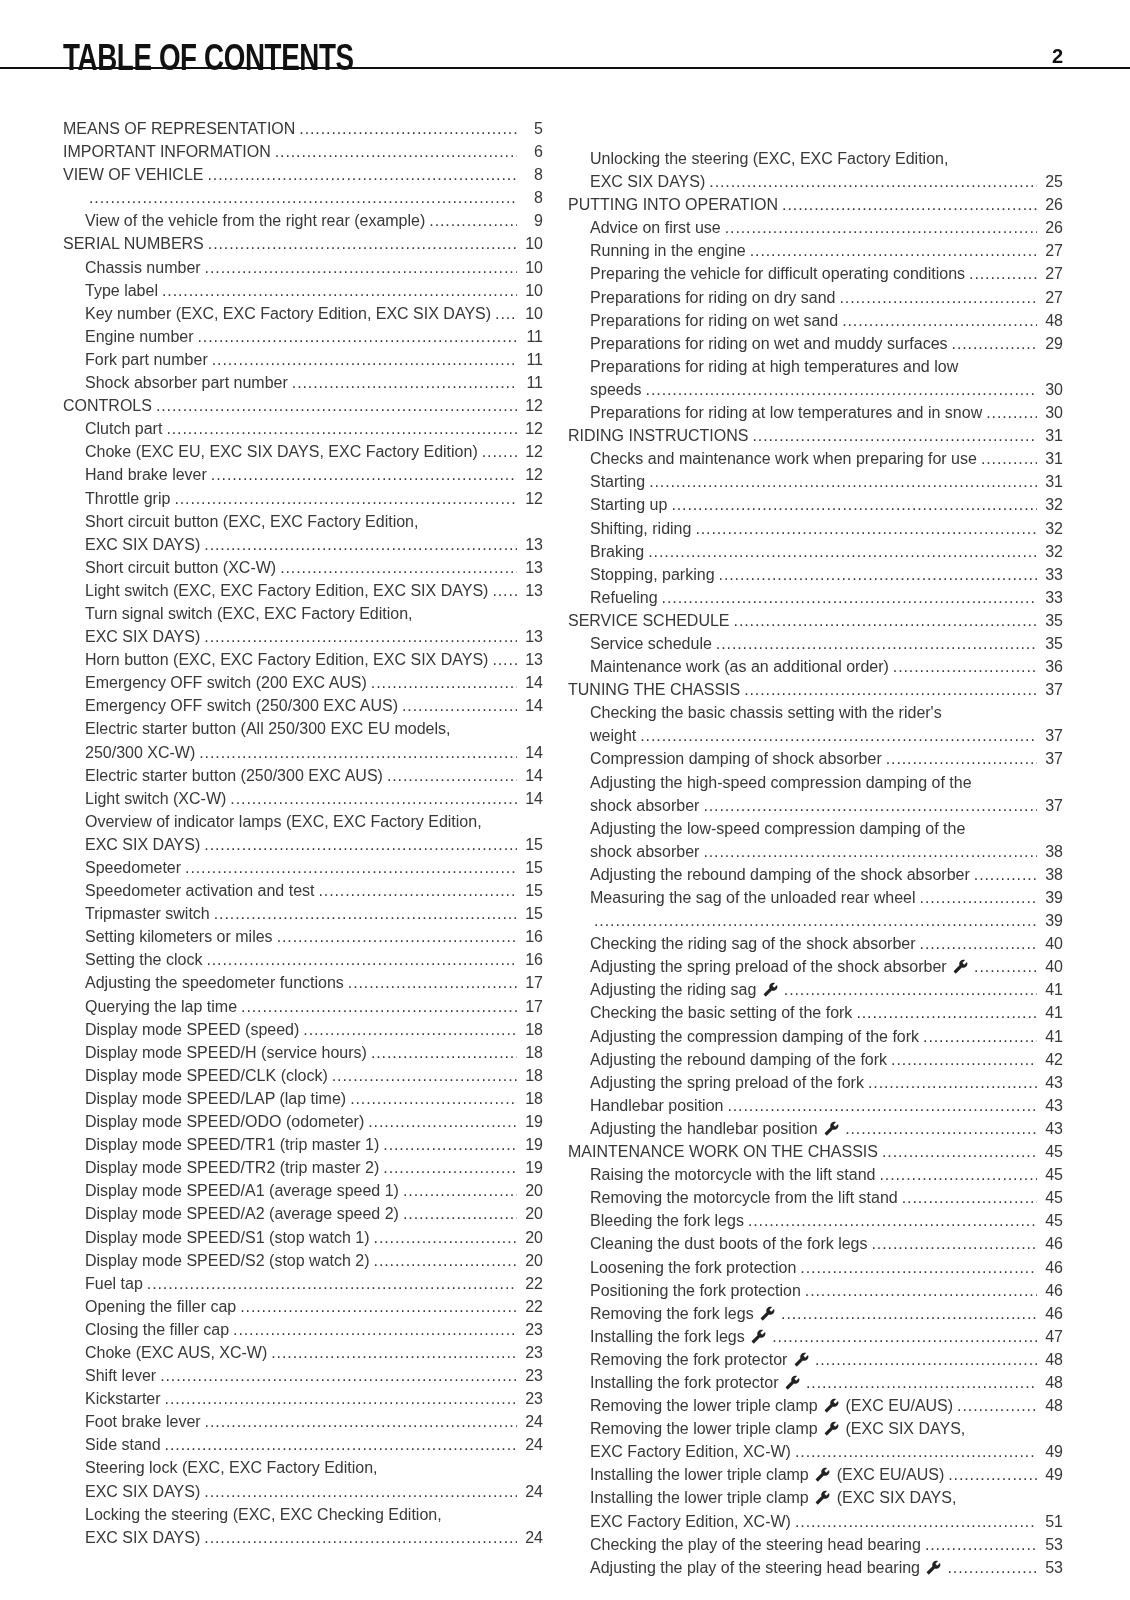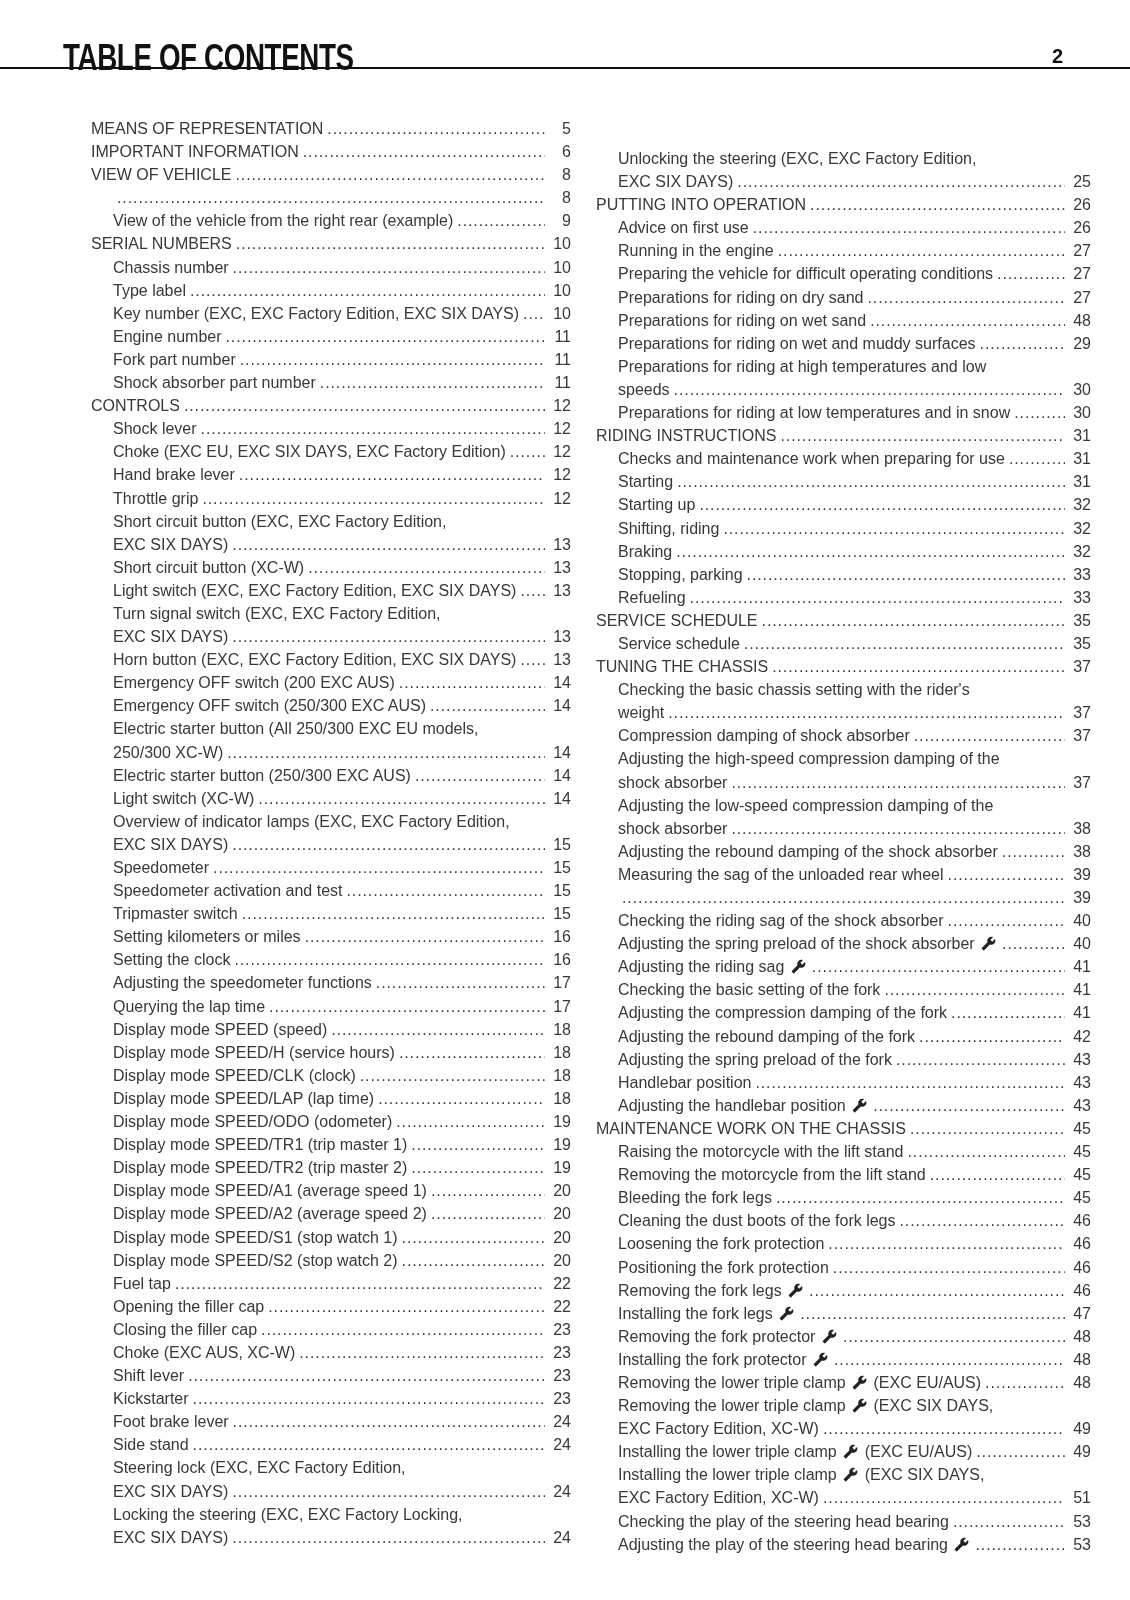--- a/index.html
+++ b/index.html
@@ -23,21 +23,21 @@
     color: #111111; letter-spacing: -0.5px;
     transform: scaleX(0.75); transform-origin: 0 0;
     white-space: nowrap; z-index: 2;
   }
   .pagenum {
     position: absolute; right: 67px; top: 46px;
     font-size: 20px; font-weight: bold; line-height: 20px;
     color: #111111; z-index: 2;
   }
   
-  .columns { display: flex; padding-left: 91px; margin-top: 47px; }
+  .columns { display: flex; padding-left: 63px; margin-top: 47px; }
   .col { flex: 0 0 auto; }
   .col-left  { width: 480px; margin-right: 25px; }
   .col-right { width: 495px; margin-top: 30px; }
   .entry { cursor: default; }
   .line {
     display: flex; align-items: baseline;
     height: 23.1px; line-height: 23.1px;
     font-size: 16px; white-space: nowrap;
   }
   .entry.level-1 .line { padding-left: 22px; }
@@ -153,21 +153,21 @@
       </div>
       <div class="entry level-0">
         <div class="line last">
           <span class="txt">CONTROLS</span>
           <span class="dots"></span>
           <span class="pg">12</span>
         </div>
       </div>
       <div class="entry level-1">
         <div class="line last">
-          <span class="txt">Shock lever</span>
+          <span class="txt">Clutch part</span>
           <span class="dots"></span>
           <span class="pg">12</span>
         </div>
       </div>
       <div class="entry level-1">
         <div class="line last">
           <span class="txt">Choke (EXC EU, EXC SIX DAYS, EXC Factory Edition)</span>
           <span class="dots"></span>
           <span class="pg">12</span>
         </div>
@@ -462,21 +462,21 @@
           <span class="txt">Steering lock (EXC, EXC Factory Edition,</span>
         </div>
         <div class="line last">
           <span class="txt">EXC SIX DAYS)</span>
           <span class="dots"></span>
           <span class="pg">24</span>
         </div>
       </div>
       <div class="entry level-1">
         <div class="line">
-          <span class="txt">Locking the steering (EXC, EXC Factory Locking,</span>
+          <span class="txt">Locking the steering (EXC, EXC Checking Edition,</span>
         </div>
         <div class="line last">
           <span class="txt">EXC SIX DAYS)</span>
           <span class="dots"></span>
           <span class="pg">24</span>
         </div>
       </div>
     </section>
   <section class="col col-right" id="col-right">
       <div class="entry level-1">
@@ -616,20 +616,27 @@
           <span class="txt">SERVICE SCHEDULE</span>
           <span class="dots"></span>
           <span class="pg">35</span>
         </div>
       </div>
       <div class="entry level-1">
         <div class="line last">
           <span class="txt">Service schedule</span>
           <span class="dots"></span>
           <span class="pg">35</span>
+        </div>
+      </div>
+      <div class="entry level-1">
+        <div class="line last">
+          <span class="txt">Maintenance work (as an additional order)</span>
+          <span class="dots"></span>
+          <span class="pg">36</span>
         </div>
       </div>
       <div class="entry level-0">
         <div class="line last">
           <span class="txt">TUNING THE CHASSIS</span>
           <span class="dots"></span>
           <span class="pg">37</span>
         </div>
       </div>
       <div class="entry level-1">

